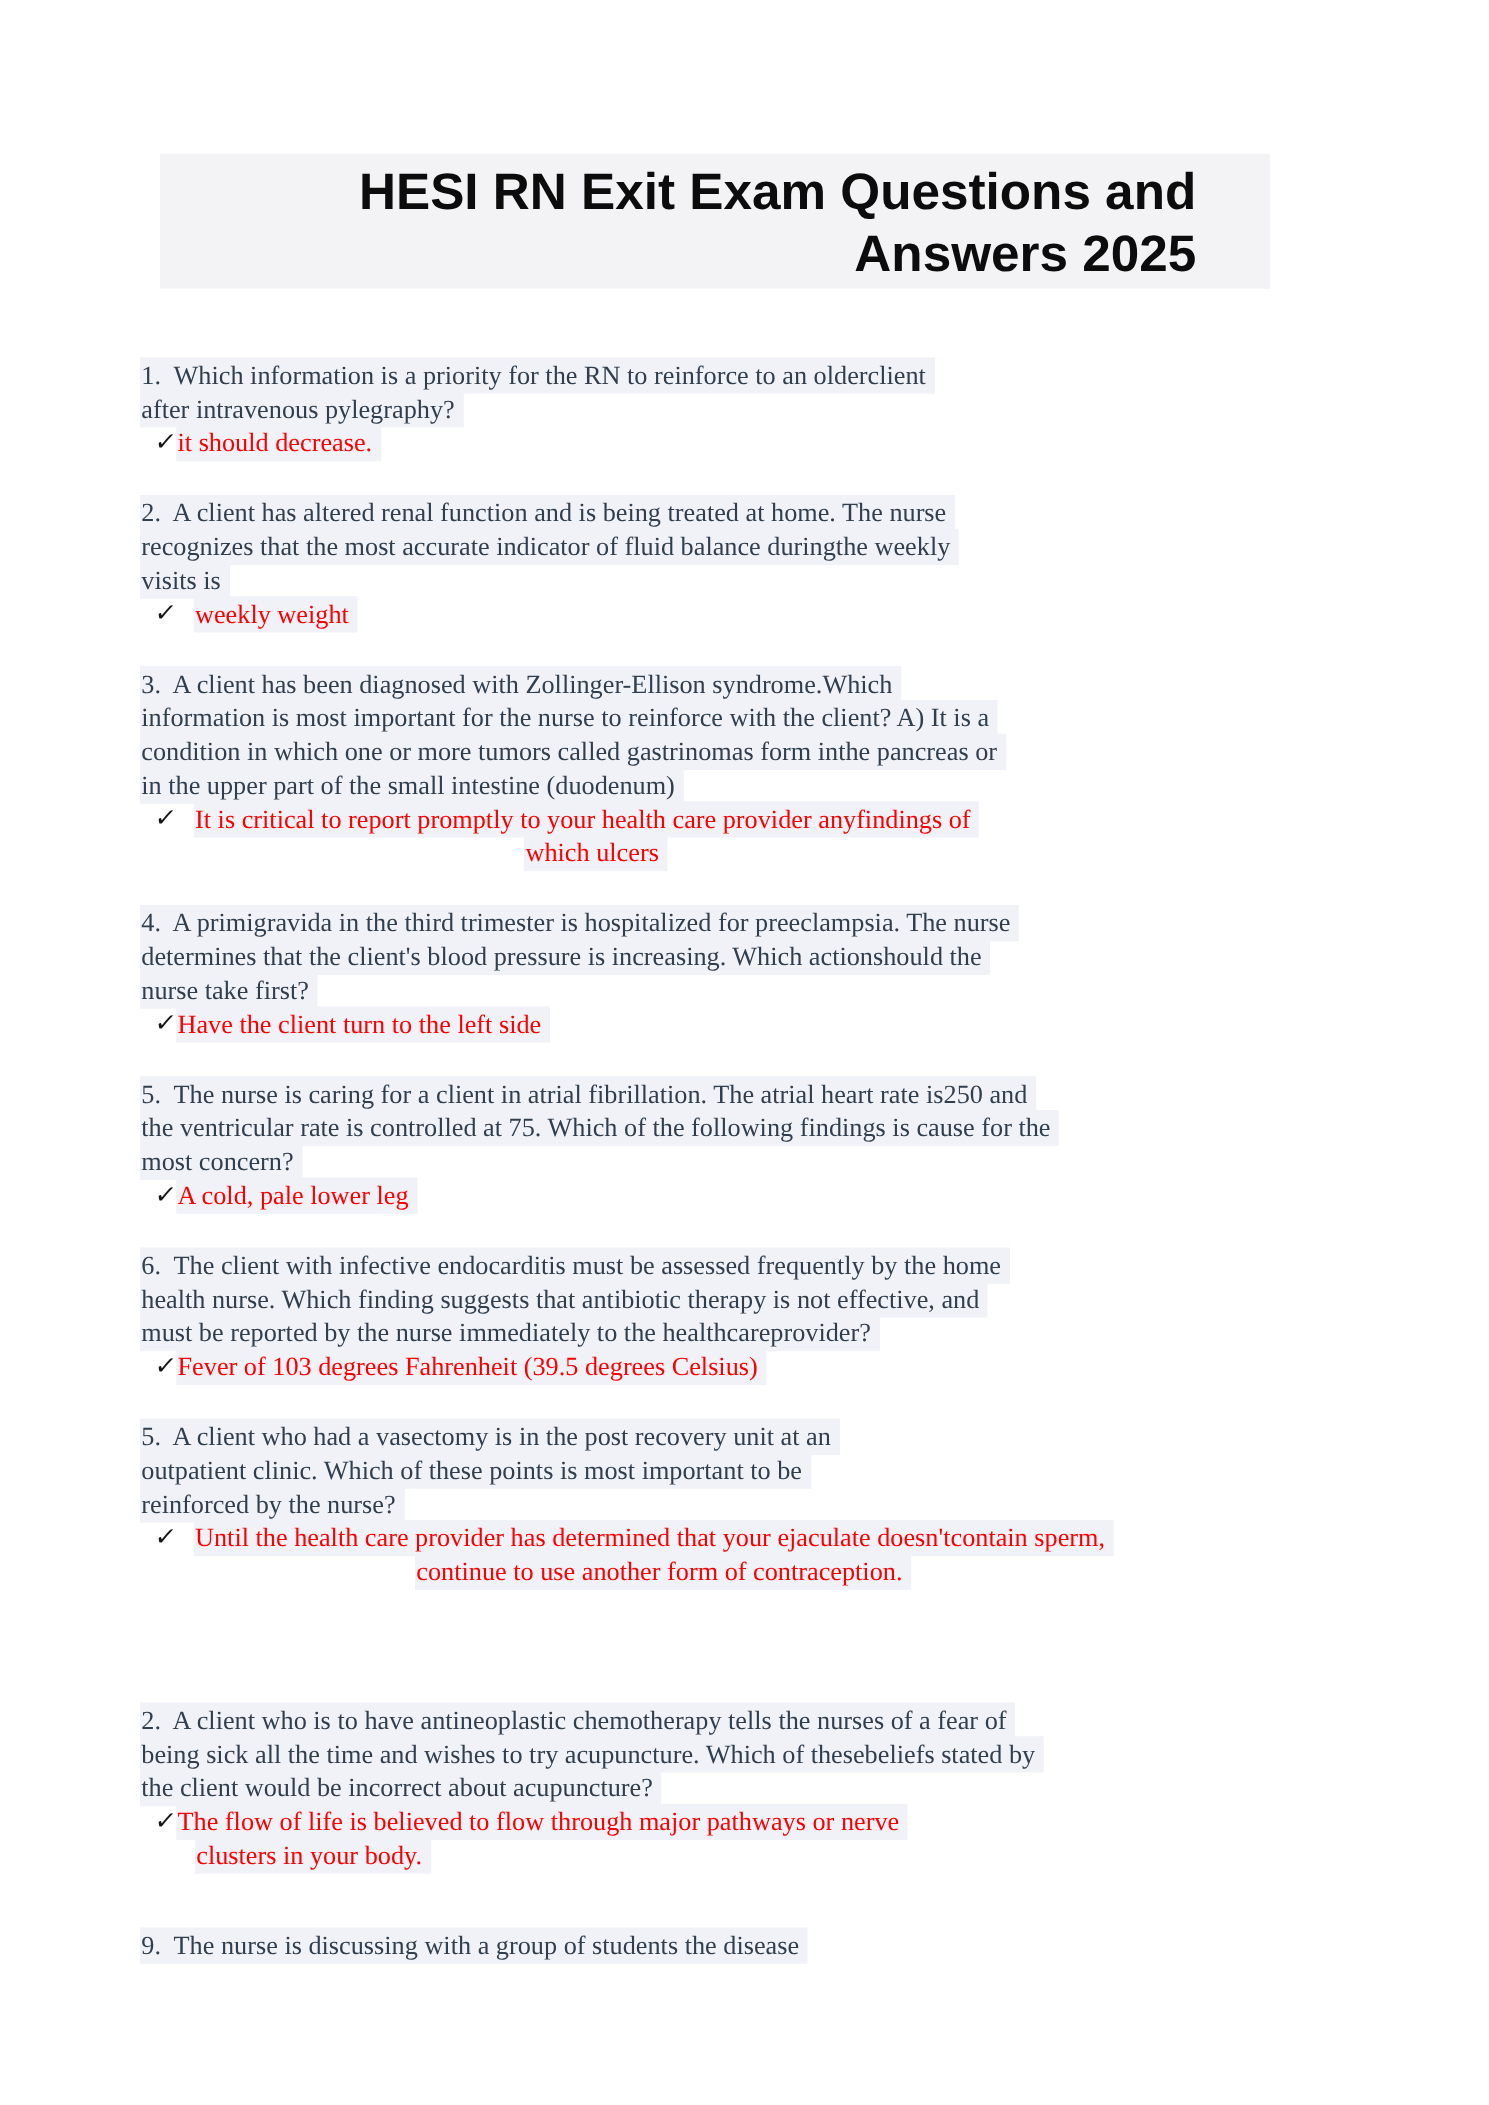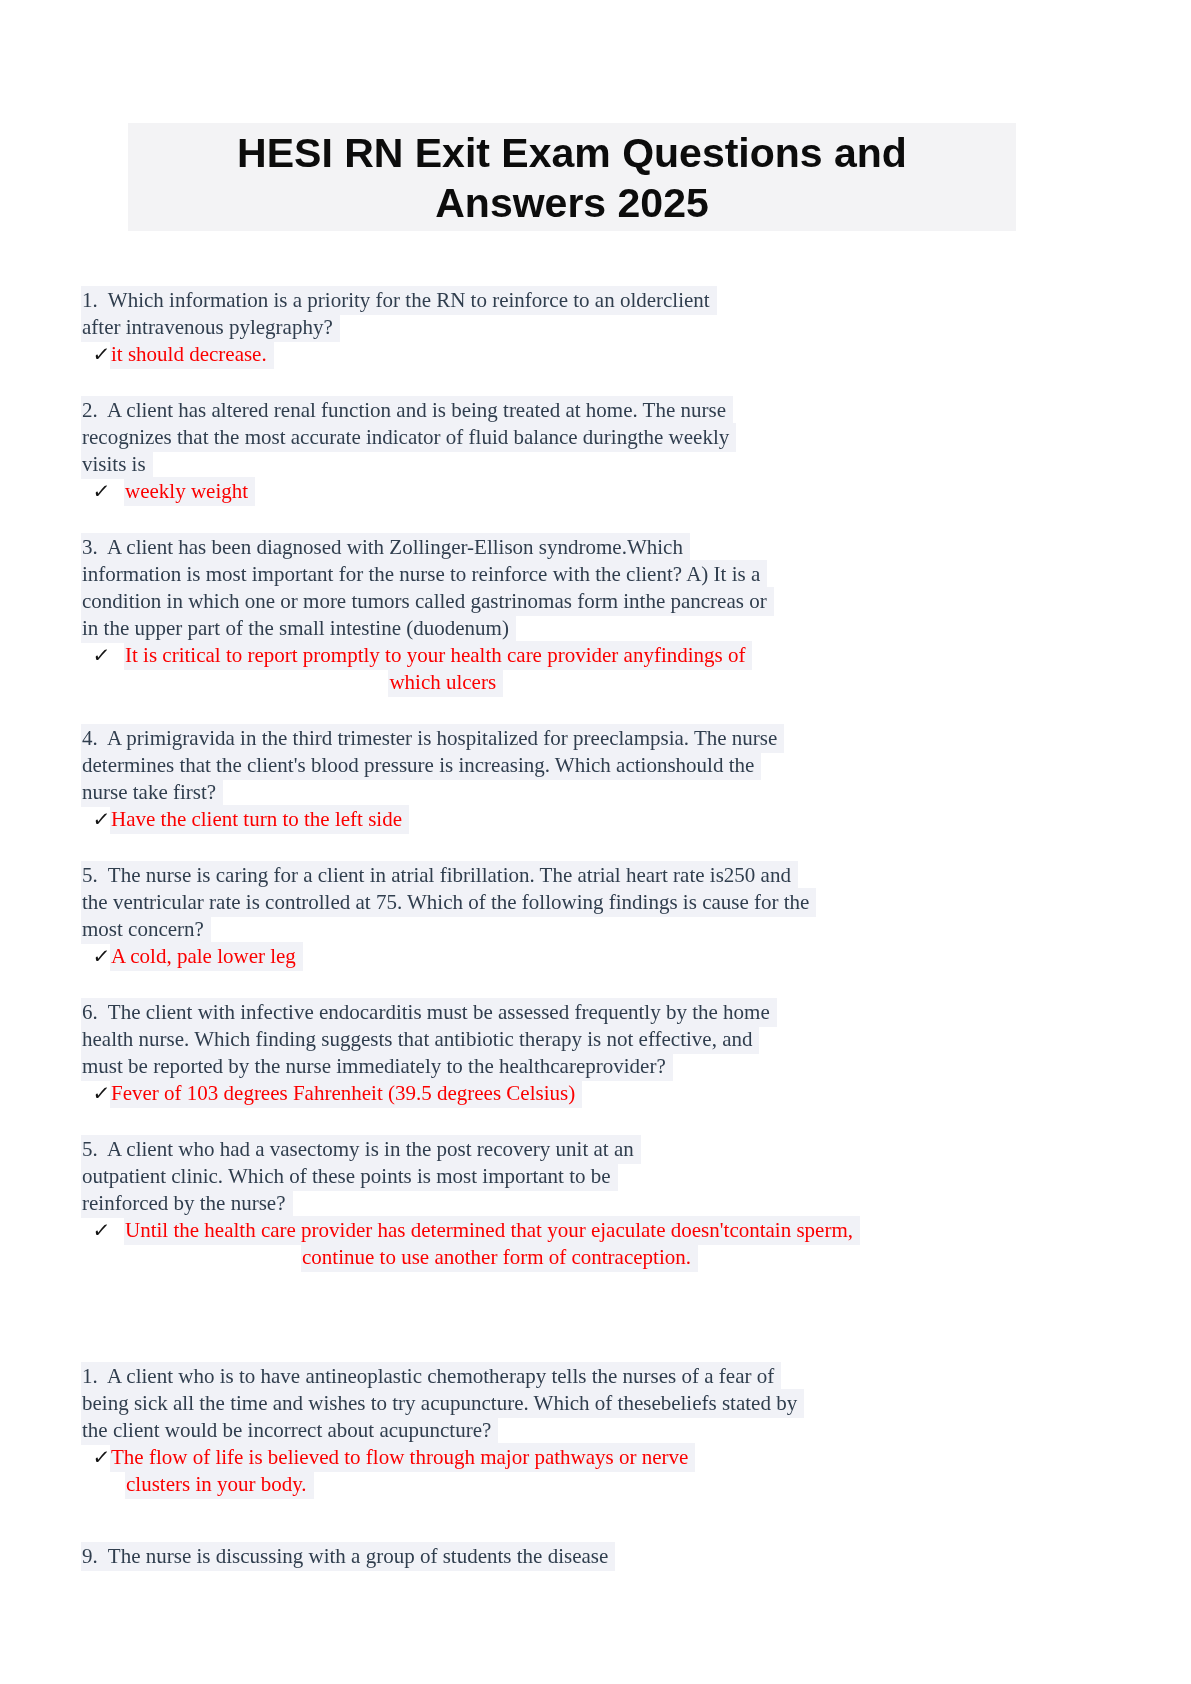--- a/index.html
+++ b/index.html
@@ -13,31 +13,31 @@
 
   .title-block {
     margin: 123px 0 0 128px;
     width: 888px;
     background: var(--title-bg, #f3f3f5);
     padding: 5px 0 3px;
   }
   .title-block h1 {
     width: 770px;
     margin: 0 auto;
-    text-align: center;
+    text-align: right;
     font-family: "Liberation Sans", sans-serif;
     font-weight: 700;
     font-size: 41px;
     line-height: 50px;
     letter-spacing: 0px;
     color: var(--title-text, #0c0c0c);
   }
 
   .main {
-    margin: 56px 0 0 81px;
+    margin: 56px 0 0 112px;
     font-size: 21px;
     color: var(--q-text, #303e4e);
   }
 
   .question { margin-top: 29px; }
   .question:first-child { margin-top: 0; }
   
   .question:nth-child(8) { margin-top: 92px; }
   .question:nth-child(9) { margin-top: 45px; }
 
@@ -181,21 +181,21 @@
             <div class="a-lines">
               <div class="a-line"><span class="hl">Until the health care provider has determined that your ejaculate doesn'tcontain sperm,</span></div>
               <div class="a-line"><span class="hl">continue to use another form of contraception.</span></div>
             </div>
           </div>
         </div>
   </section>
 
   <section class="question">
     <div class="q-lines">
-          <div class="q-line"><span class="hl">1.  A client who is to have antineoplastic chemotherapy tells the nurses of a fear of</span></div>
+          <div class="q-line"><span class="hl">2.  A client who is to have antineoplastic chemotherapy tells the nurses of a fear of</span></div>
           <div class="q-line"><span class="hl">being sick all the time and wishes to try acupuncture. Which of thesebeliefs stated by</span></div>
           <div class="q-line"><span class="hl">the client would be incorrect about acupuncture?</span></div>
         </div>
     <div class="answers">
           <div class="answer">
             <span class="check">✓</span>
             <div class="a-lines">
               <div class="a-line"><span class="hl">The flow of life is believed to flow through major pathways or nerve</span></div>
               <div class="a-line"><span class="hl">clusters in your body.</span></div>
             </div>

